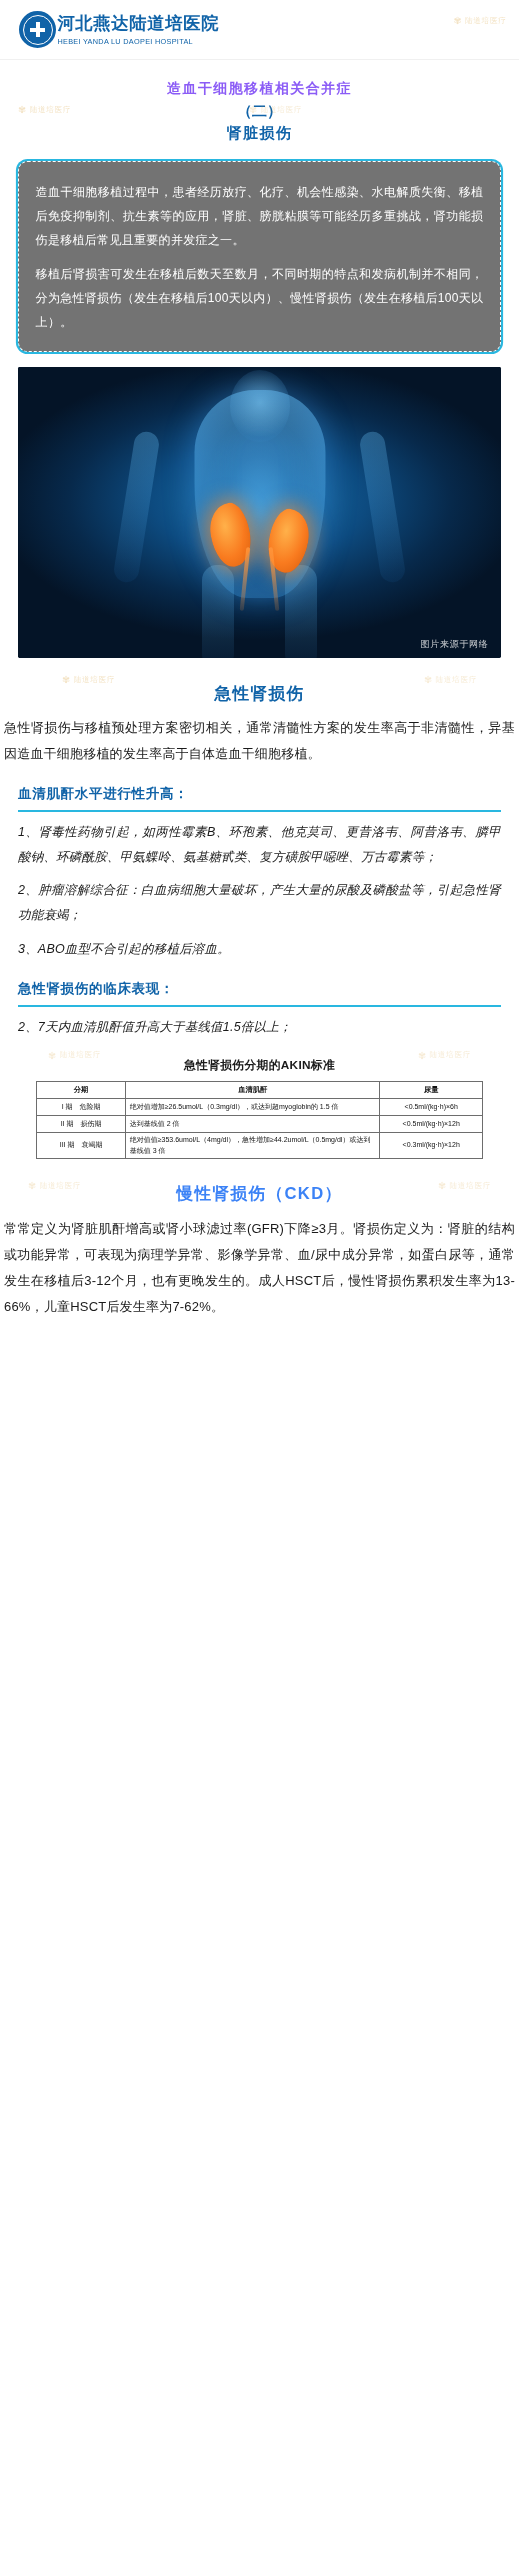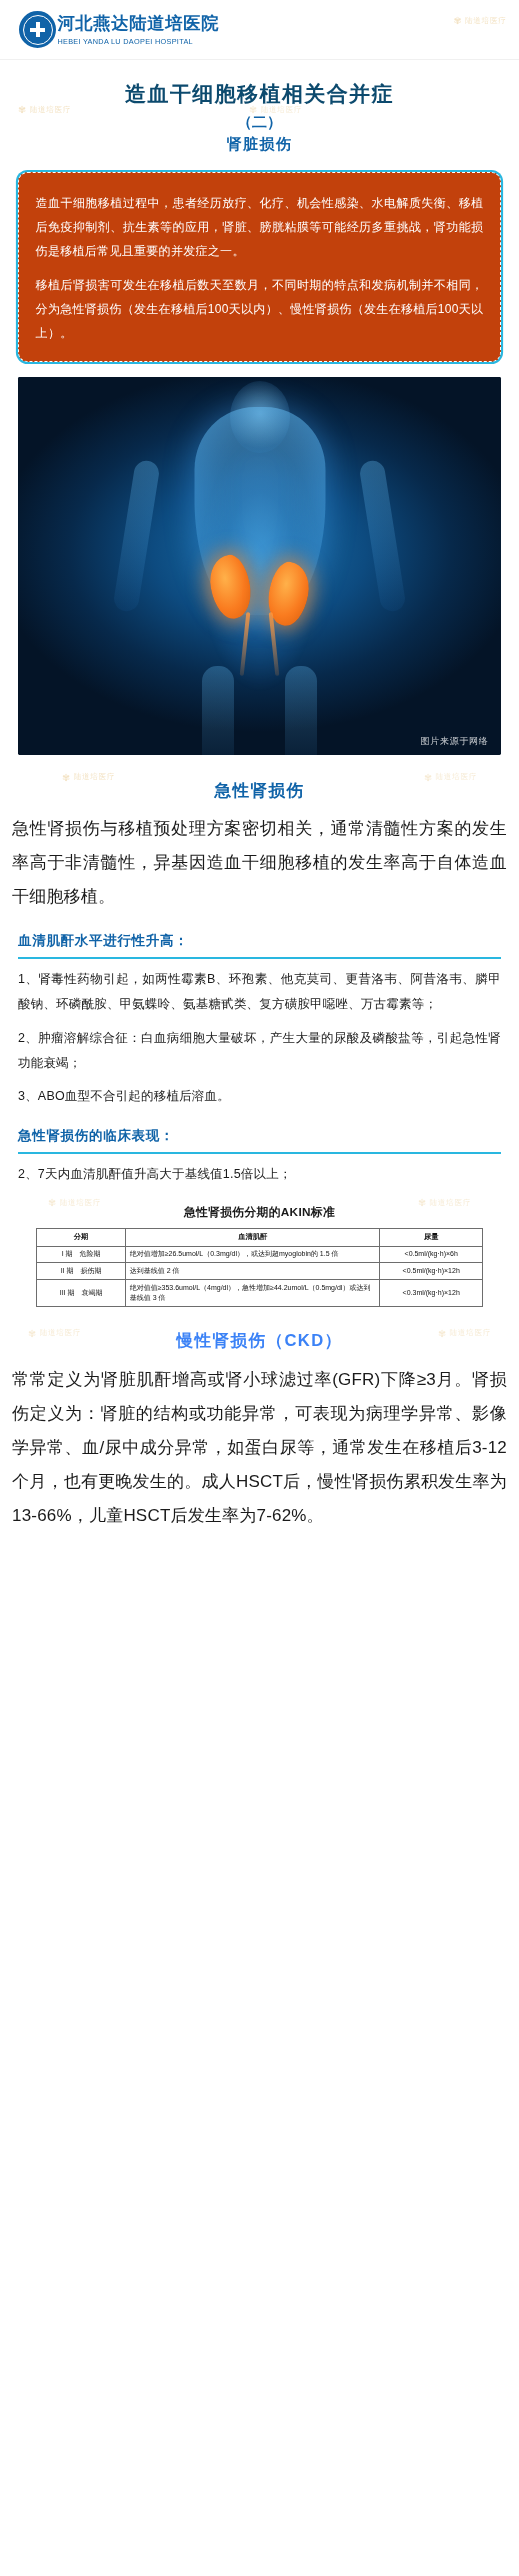--- a/index.html
+++ b/index.html
@@ -80,22 +80,22 @@
     gap: 2.8px;
     transform: rotate(0deg);
     z-index: 5;
   }
   .wm .flower { font-size: 9.7px; }
   .wm-light { opacity: .22; }
 
   
   .title-block { text-align: center; padding: 18px 0 5.5px 0; }
   .main-title {
-    color: #0c4a6e;
-    font-size: 21px;
+    color: #8b5cf6;
+    font-size: 14px;
     font-weight: bold;
     letter-spacing: 1.4px;
     line-height: 1.5;
   }
   .main-title-sub {
     color: #1063a8;
     font-size: 15px;
     font-weight: bold;
     line-height: 1.6;
   }
@@ -104,42 +104,42 @@
     font-size: 15px;
     font-weight: bold;
     letter-spacing: 1.4px;
     margin-top: 1.4px;
     padding-bottom: 7px;
   }
 
   
   .intro-wrap { padding: 5.5px 18px 0 18px; position: relative; }
   .intro-box {
-    background: #c2410c;
+    background: #737373;
     border: 1.4px dashed #ffffff;
     border-radius: 9.7px;
     padding: 18px 16.6px 16.6px 16.6px;
     box-shadow: 0 0 0 2.1px #29b7e0;
     position: relative;
   }
   .intro-box p {
     color: #ffffff;
     font-size: 12px;
     line-height: 2.0;
     text-align: justify;
     letter-spacing: 0.3px;
   }
   .intro-box p + p { margin-top: 9.7px; }
 
   
   .figure-wrap { padding: 15px 18px 4.2px 18px; position: relative; }
   .kidney-figure {
     position: relative;
     width: 100%;
-    height: 378px;
+    height: 291px;
     border-radius: 1.4px;
     overflow: hidden;
     background:
       radial-gradient(ellipse 55% 48% at 50% 46%, #1b6fa8 0%, #0d4b80 40%, #07294b 72%, #041427 100%);
   }
   .kidney-figure .glowbody {
     position:absolute; left:50%; top:6%; transform:translateX(-50%);
     width: 159px; height: 88%;
     background: radial-gradient(ellipse 50% 50% at 50% 50%, rgba(90,190,255,.55) 0%, rgba(40,130,210,.25) 45%, rgba(10,50,90,0) 75%);
     filter: blur(1.4px);
@@ -204,23 +204,23 @@
   
   .section-center-title {
     text-align: center;
     color: #1063a8;
     font-size: 16.6px;
     font-weight: bold;
     letter-spacing: 1.4px;
     padding: 21px 0 9.7px 0;
   }
   .body-p {
-    padding: 0 12px;
+    padding: 0 4px;
     color: #1a1a1a;
-    font-size: 17px;
+    font-size: 13px;
     line-height: 2.0;
     text-align: justify;
     letter-spacing: 0.2px;
   }
 
   .head-underline {
     margin: 18px 18px 0 18px;
     position: relative;
   }
   .head-underline .ht {
@@ -236,20 +236,21 @@
     background: #29b7e0;
     width: 100%;
   }
   .list-block { padding: 8.3px 18px 0 18px; }
   .list-block .item {
     color: #1a1a1a;
     font-size: 12.5px;
     line-height: 2.0;
     text-align: justify;
     letter-spacing: 0.2px;
+    font-style: italic;
   }
   .list-block .item + .item { margin-top: 8.3px; }
 
   
   .table-title {
     text-align: center;
     color: #1a1a1a;
     font-size: 11.8px;
     font-weight: bold;
     padding: 18px 0 7px 0;

